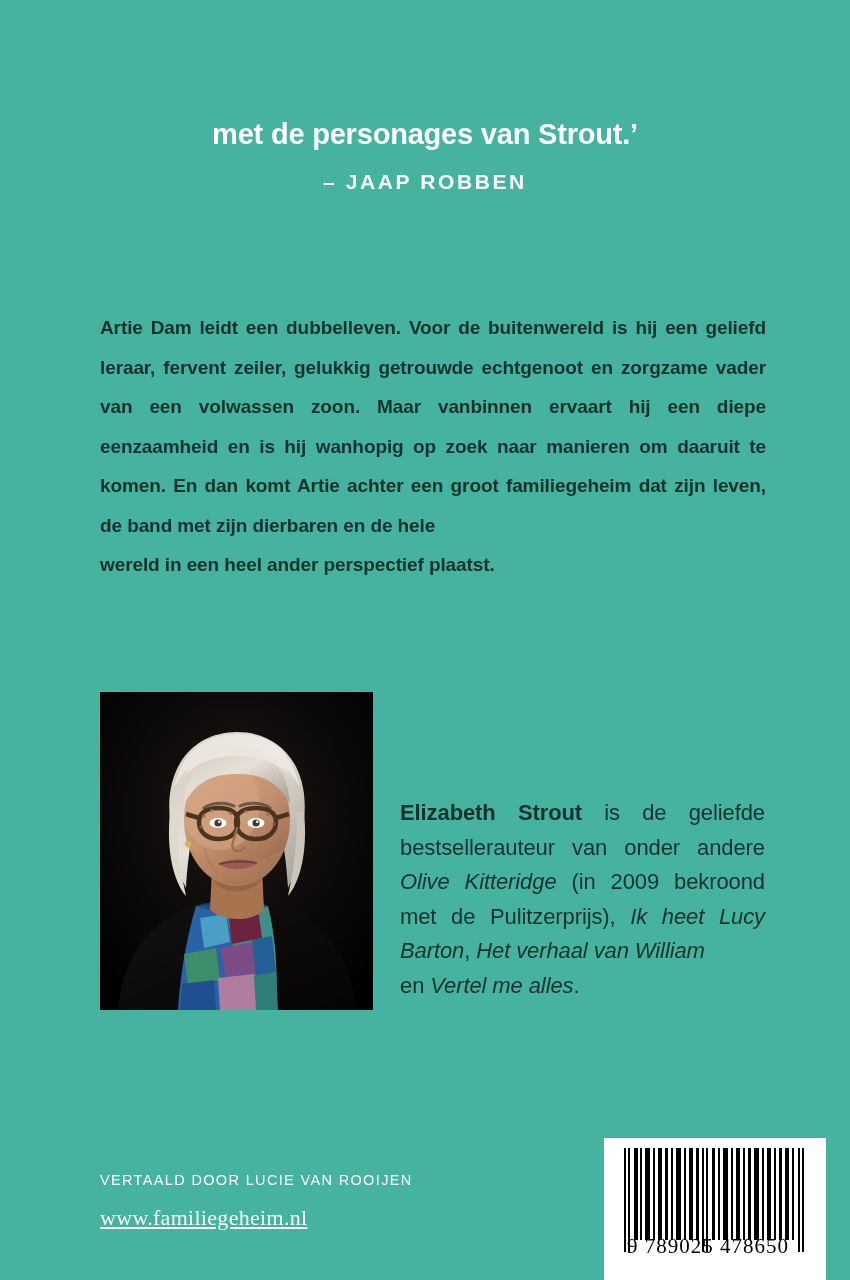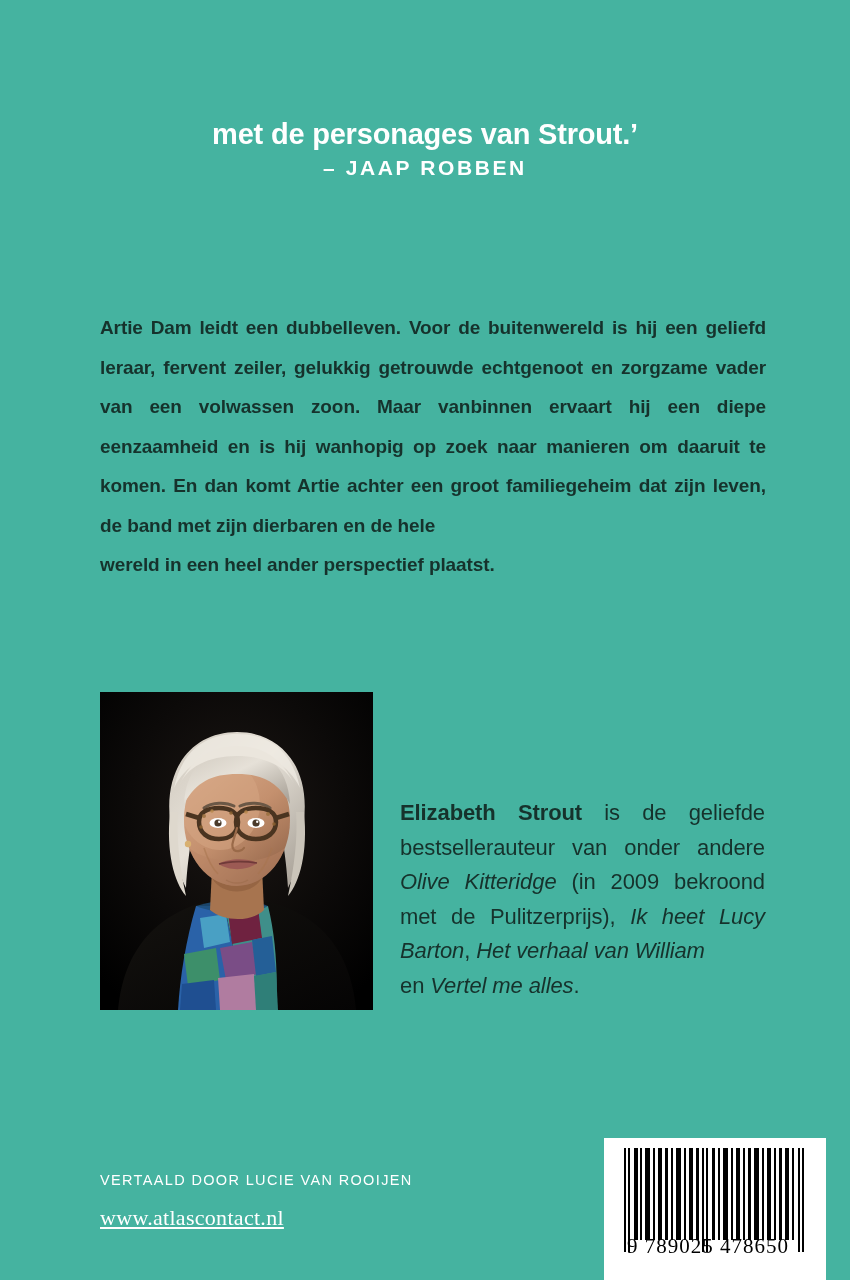--- a/index.html
+++ b/index.html
@@ -35,20 +35,21 @@
     font-size: 29px;
     line-height: 44px;
     letter-spacing: -0.2px;
     white-space: nowrap;
   }
   .quote-attrib {
     color: #ffffff;
     font-weight: bold;
     font-size: 21px;
     letter-spacing: 2.6px;
+    margin-top: 14px;
   }
 
   
   .description {
     position: absolute;
     left: 100px;
     top: 308px;
     width: 666px;
     color: #16322c;
     font-weight: bold;
@@ -267,21 +268,21 @@
 
       <circle cx="88" cy="152" r="3.2" fill="#d8b070"></circle>
     </svg>
   </div>
 
   <div class="author-bio">
     <span class="name">Elizabeth Strout</span><span> is de geliefde bestsellerauteur van onder andere </span><span class="title">Olive Kitteridge</span><span> (in 2009 bekroond met de Pulitzerprijs), </span><span class="title">Ik heet Lucy Barton</span><span>, </span><span class="title">Het verhaal van William</span><span class="tail"><span> en </span><span class="title">Vertel me alles</span><span>.</span></span>
   </div>
 
   <div class="translator">VERTAALD DOOR LUCIE VAN ROOIJEN</div>
-  <a class="website" href="#">www.atlascontact.nl</a>
+  <a class="website" href="#">www.familiegeheim.nl</a>
 
   <div class="barcode-panel">
     <svg viewBox="0 0 190 104" preserveAspectRatio="none">
       <rect x="0" y="0" width="190" height="104" fill="#ffffff"></rect>
       <g fill="#000000">
         <rect x="4" y="0" width="2" height="104"></rect>
         <rect x="8" y="0" width="2" height="104"></rect>
         <rect x="14" y="0" width="4" height="92"></rect>
         <rect x="20" y="0" width="2" height="92"></rect>
         <rect x="25" y="0" width="5" height="92"></rect>

